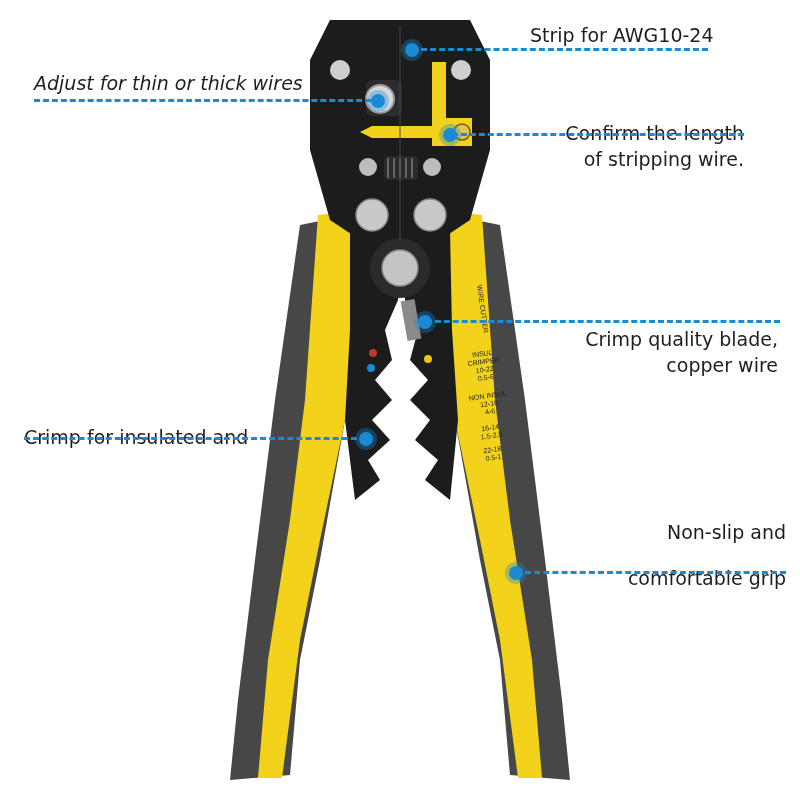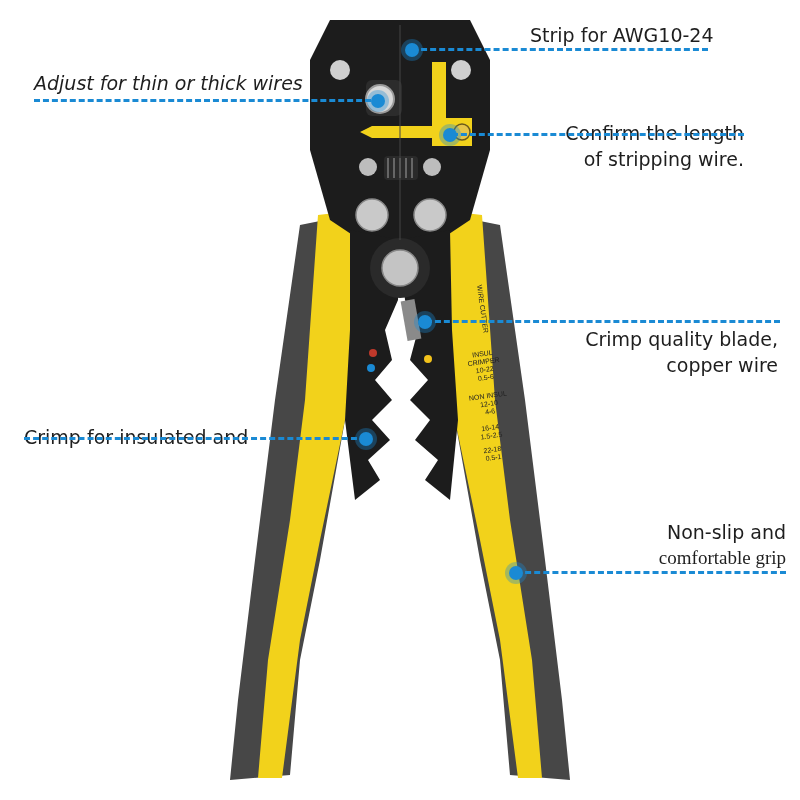--- a/index.html
+++ b/index.html
@@ -106,16 +106,16 @@
 </div>
 
 <div class="label" style="left:24px;top:384px;margin-top:40px;">
   <div>Crimp for insulated and</div>
 </div>
 <div class="guide" style="left:24px;top:437px;width:342px;"></div>
 <div class="dot" style="left:366px;top:439px;"></div>
 
 <div class="label right" style="right:14px;top:519px;">
   <div>Non-slip and</div>
-  <div style="margin-top:0;font-family:Liberation Serif, serif;">comfortable grip</div>
+  <div style="margin-top:20px;">comfortable grip</div>
 </div>
 <div class="guide" style="left:516px;top:571px;width:270px;"></div>
 <div class="dot" style="left:516px;top:573px;"></div>
 
 </body></html>

